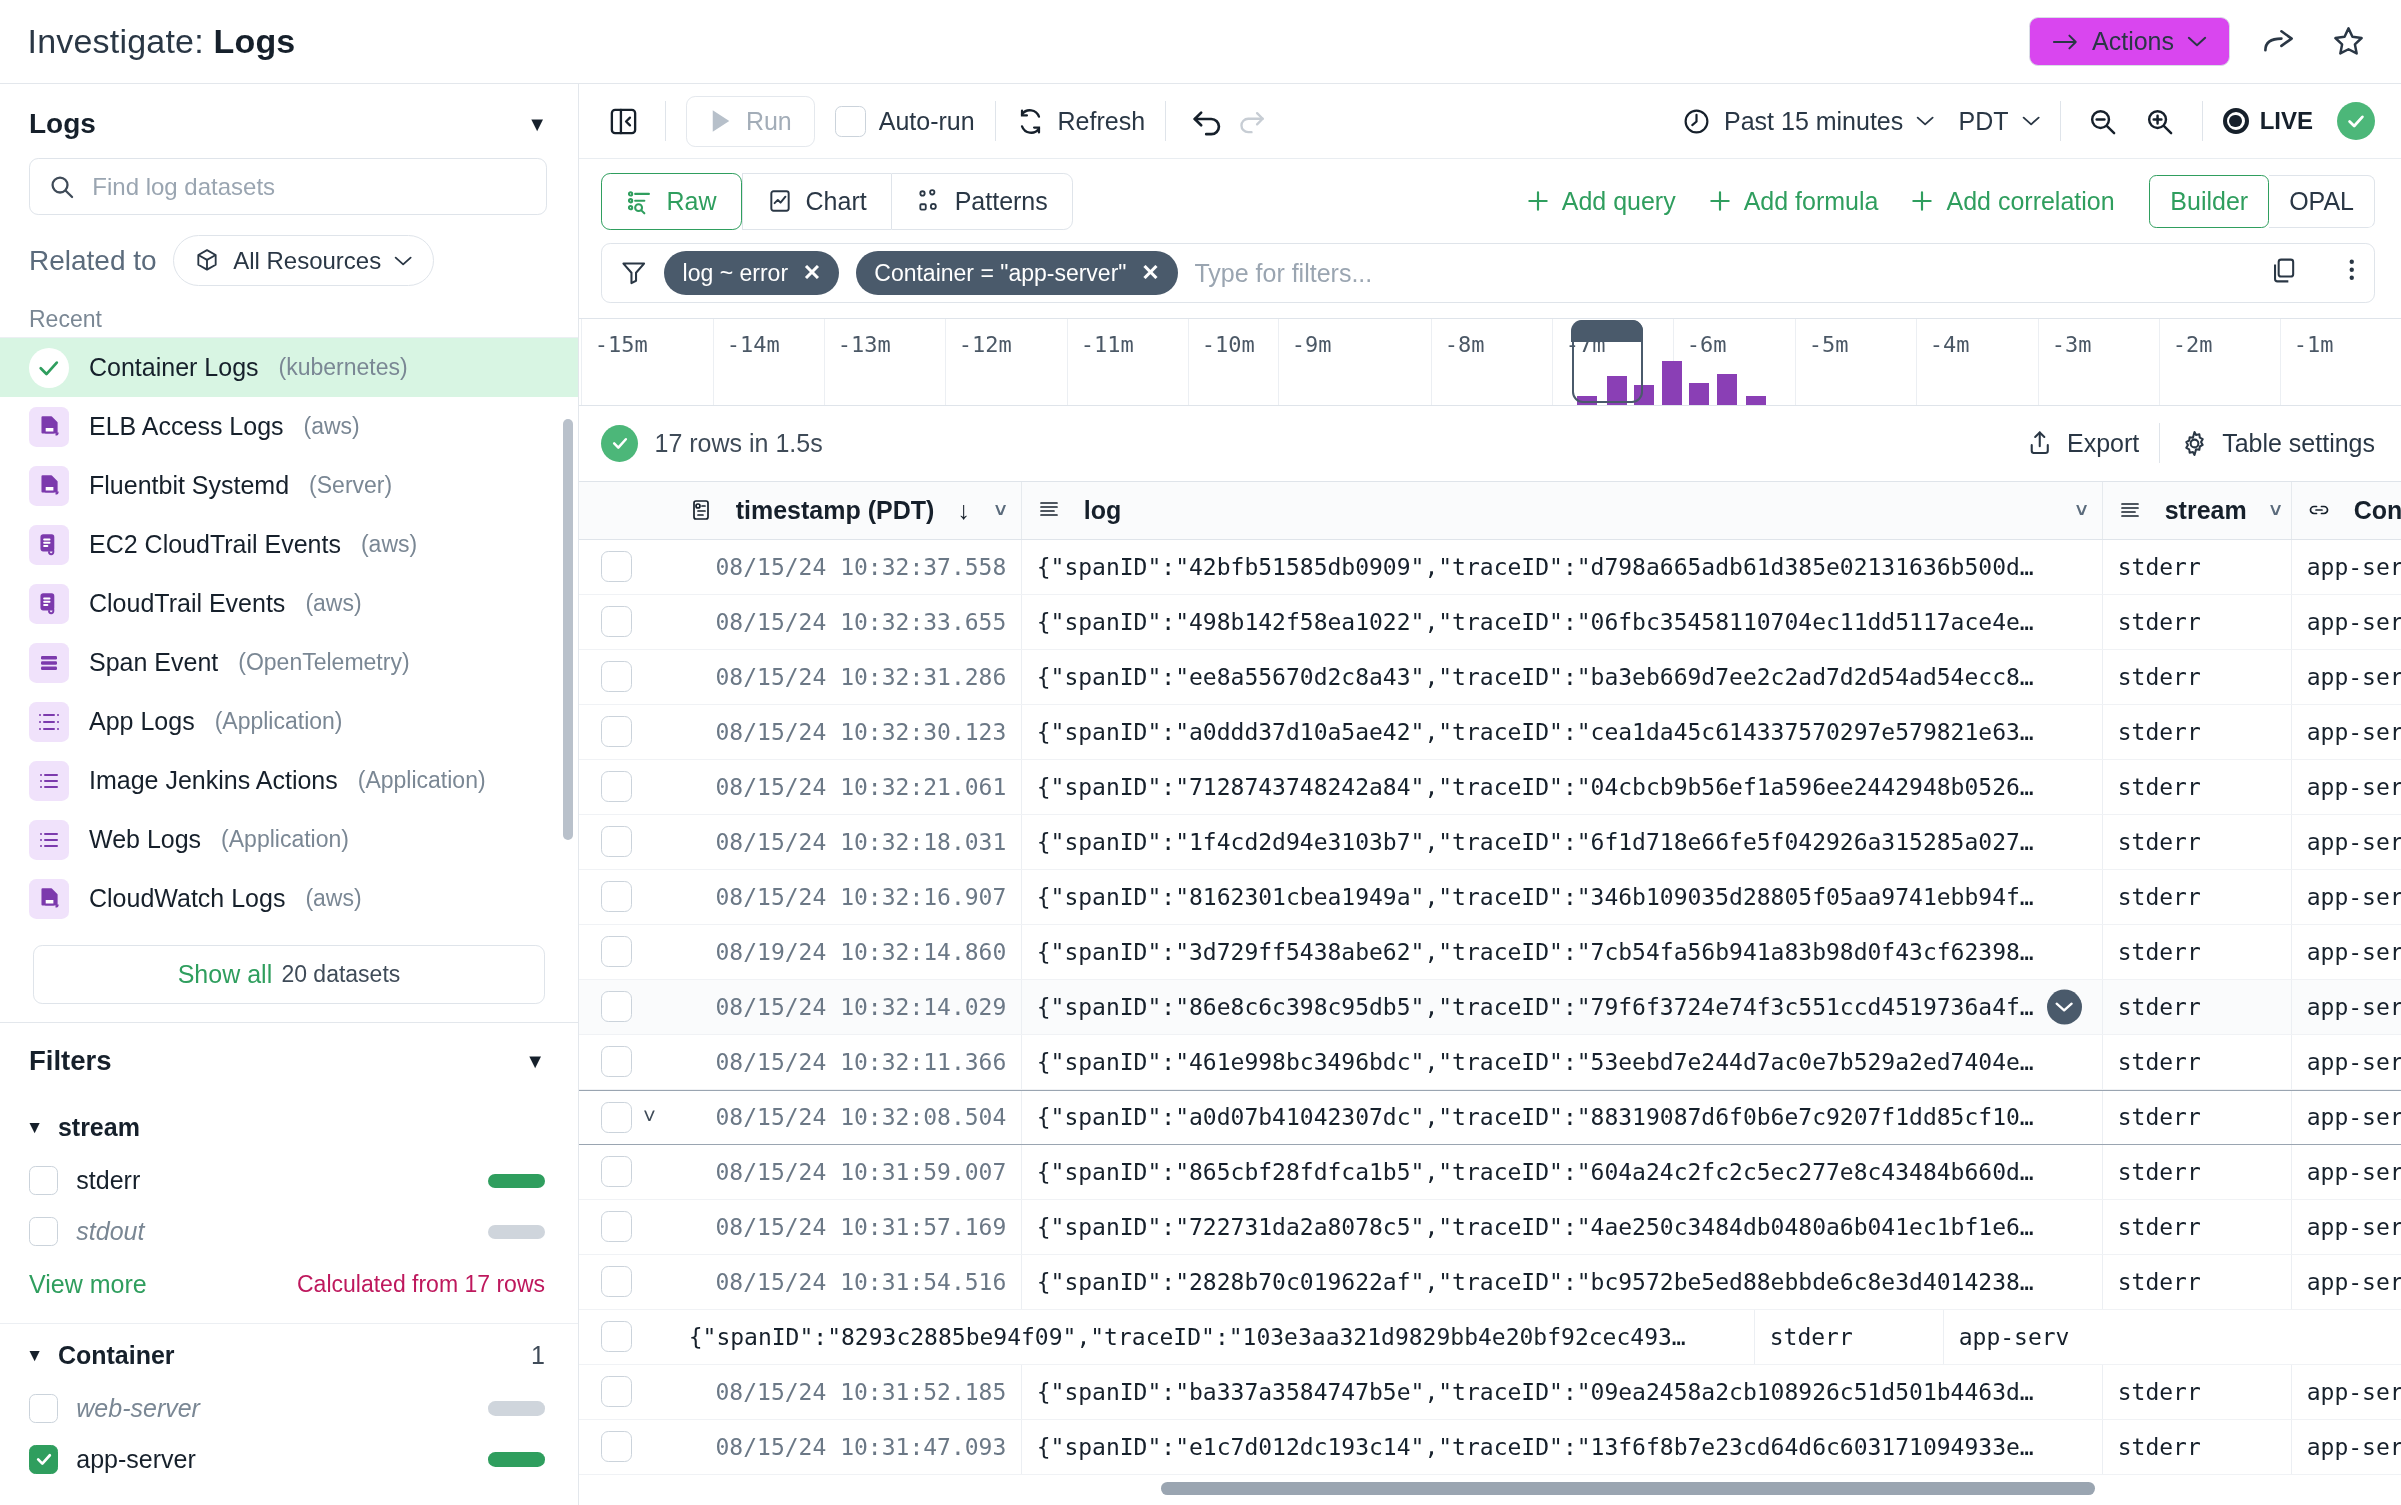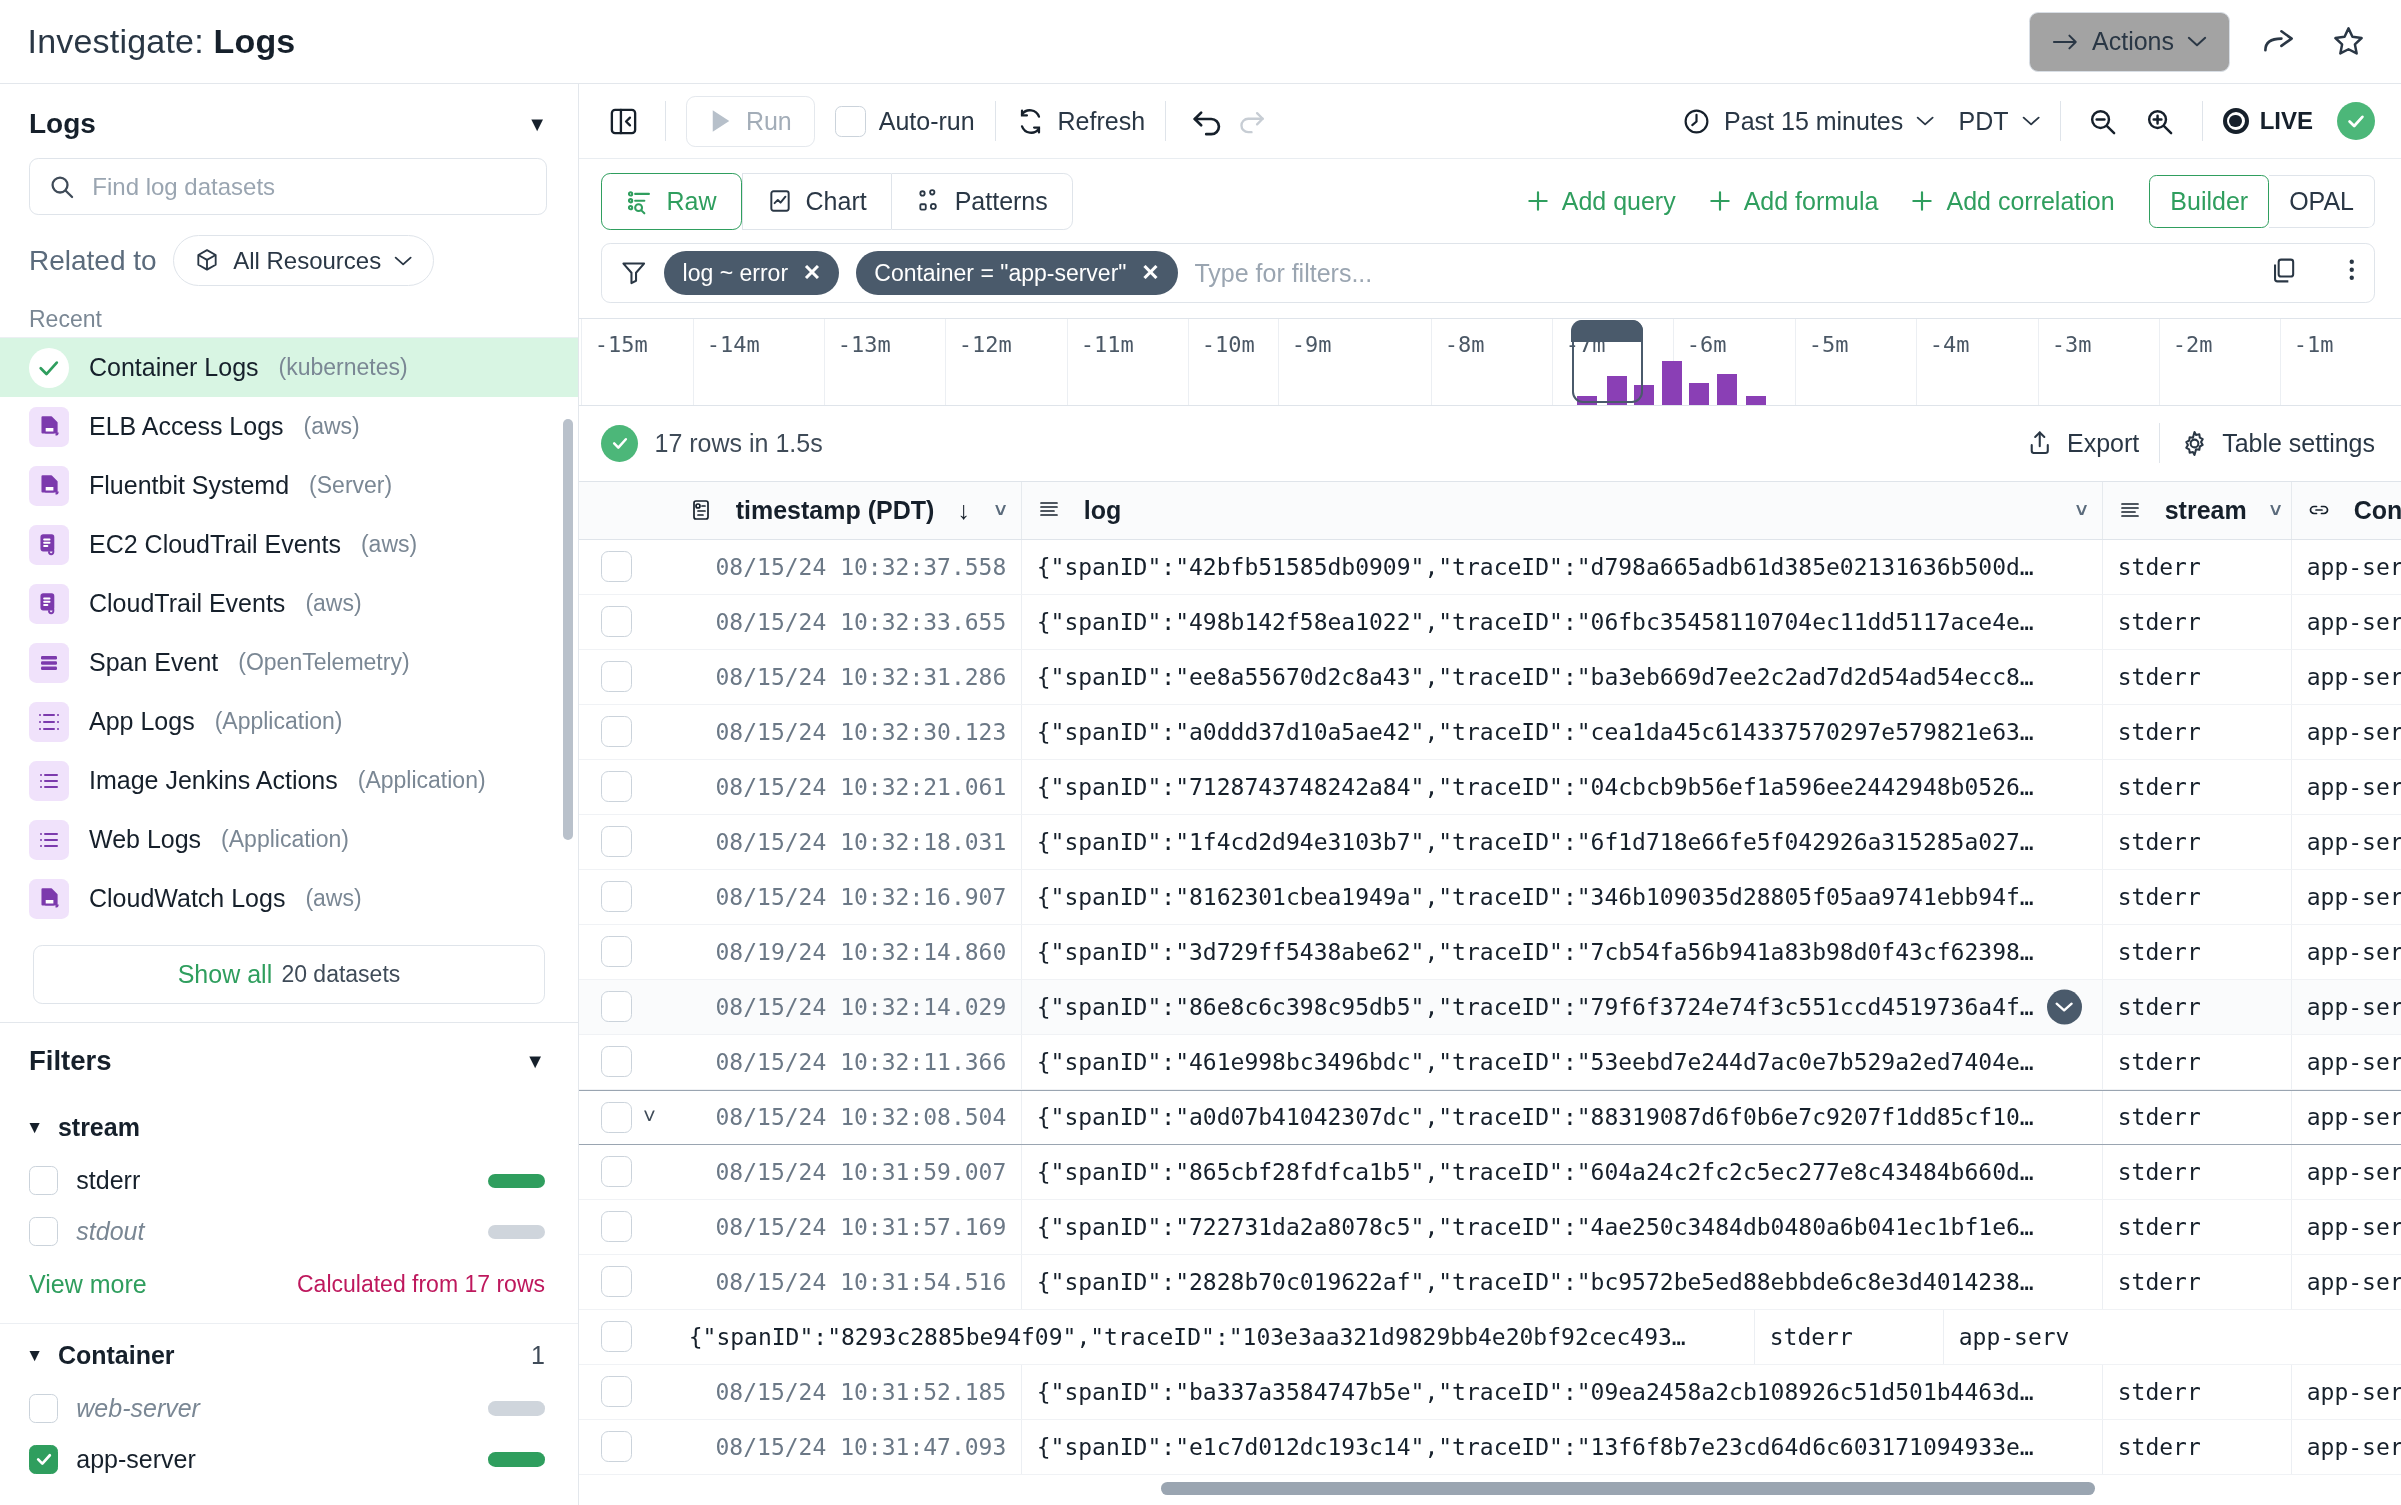--- a/index.html
+++ b/index.html
@@ -18,23 +18,23 @@
     display: flex; align-items: center;
     padding: 0 31px 0 27.5px;
     border-bottom: 0.9px solid #e3e7ec;
     background: #fff;
   }
   .app-title { font-size: 34px; font-weight: 400; color: #2a3745; letter-spacing: 0.2px; }
   .app-title .bold { font-weight: 700; color: #16202b; }
   .topbar-right { margin-left: auto; display: flex; align-items: center; gap: 26px; }
   .actions-btn {
     display: flex; align-items: center; gap: 13px;
-    height: 60px; padding: 0 22px;
+    height: 49px; padding: 0 22px;
     border: 0.9px solid #d8dee5; border-radius: 9.2px;
-    background: #a3a3a3; font-size: 25px; color: #2a3745;
+    background: #d946ef; font-size: 25px; color: #2a3745;
     cursor: pointer; white-space: nowrap;
   }
   .icon-btn {
     width: 44px; height: 44px; display: flex; align-items: center; justify-content: center;
     cursor: pointer; color: #2a3745;
   }
 
   
   .body { display: flex; flex: 1; min-height: 0; }
 
@@ -786,21 +786,21 @@
               <circle cx="12" cy="19" r="1.9"></circle>
             </svg>
         </span>
       </div>
 
       <div class="timeline">
         <div class="tl-inner" id="tl-inner">
             <div class="tl-seg" style="left: 0px; width: 121px;">
               <span>-15m</span>
             </div>
-            <div class="tl-seg" style="left: 112px; width: 121px; text-align: center;">
+            <div class="tl-seg" style="left: 132px; width: 121px; text-align: center;">
               <span>-14m</span>
             </div>
             <div class="tl-seg" style="left: 243px; width: 121px;">
               <span>-13m</span>
             </div>
             <div class="tl-seg" style="left: 364px; width: 121px;">
               <span>-12m</span>
             </div>
             <div class="tl-seg" style="left: 486px; width: 121px;">
               <span>-11m</span>

